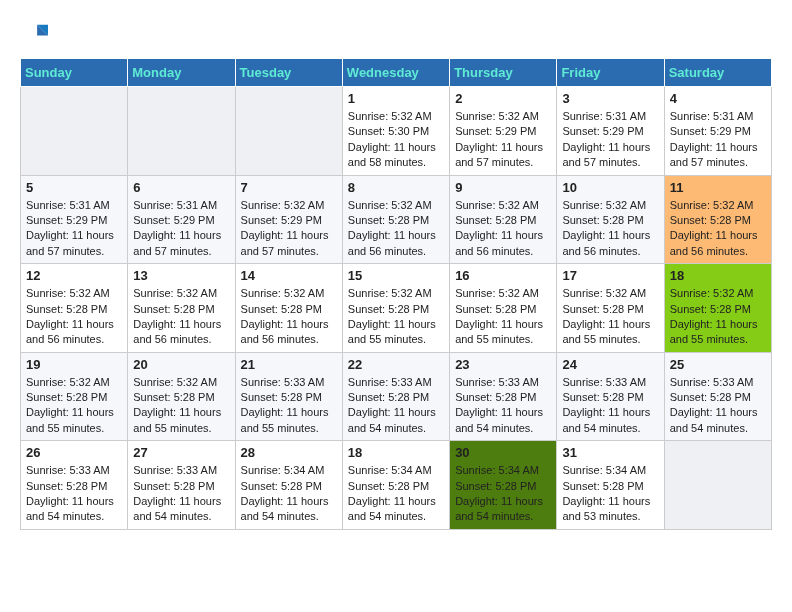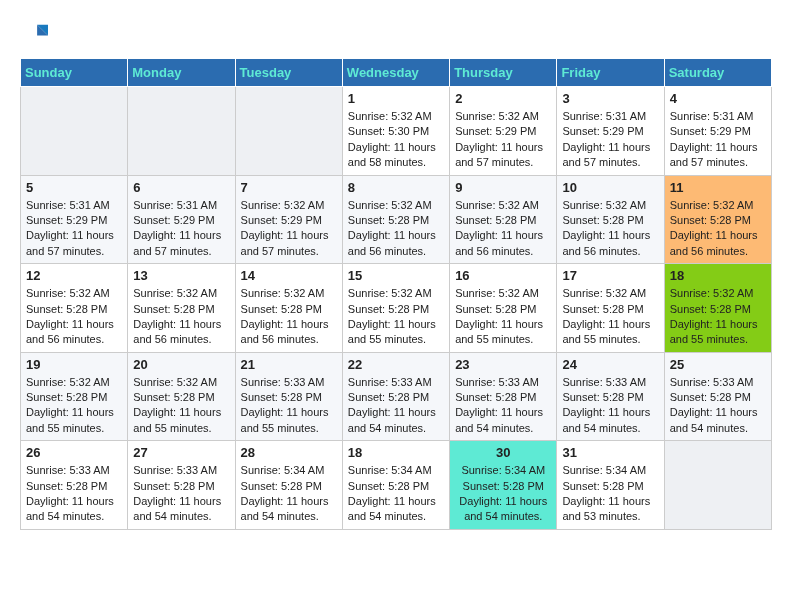--- a/index.html
+++ b/index.html
@@ -239,21 +239,21 @@
           <div class="day-info">Sunrise: 5:33 AM<br>Sunset: 5:28 PM<br>Daylight: 11 hours and 54 minutes.</div>
         </td>
         <td style="background: rgb(255, 255, 255);">
           <div class="day-num">28</div>
           <div class="day-info">Sunrise: 5:34 AM<br>Sunset: 5:28 PM<br>Daylight: 11 hours and 54 minutes.</div>
         </td>
         <td style="background: rgb(255, 255, 255);">
           <div class="day-num">18</div>
           <div class="day-info">Sunrise: 5:34 AM<br>Sunset: 5:28 PM<br>Daylight: 11 hours and 54 minutes.</div>
         </td>
-        <td style="background: #5eead4; text-align: center;">
+        <td style="background: #4d7c0f;">
           <div class="day-num">30</div>
           <div class="day-info">Sunrise: 5:34 AM<br>Sunset: 5:28 PM<br>Daylight: 11 hours and 54 minutes.</div>
         </td>
         <td style="background: rgb(255, 255, 255);">
           <div class="day-num">31</div>
           <div class="day-info">Sunrise: 5:34 AM<br>Sunset: 5:28 PM<br>Daylight: 11 hours and 53 minutes.</div>
         </td>
         <td class="empty-cell"></td>
       </tr>
     </tbody>

